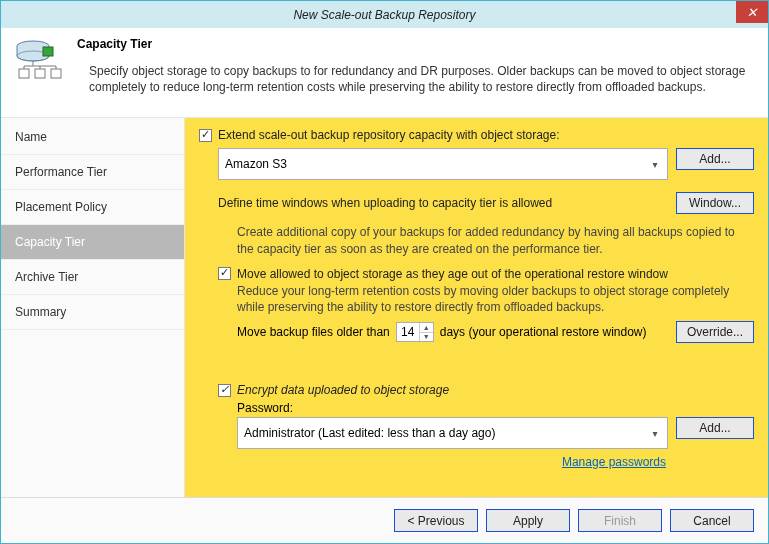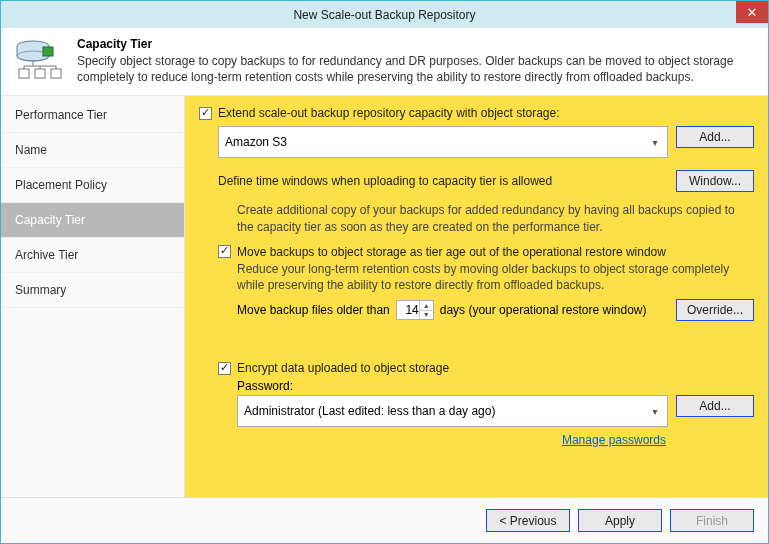--- a/index.html
+++ b/index.html
@@ -19,20 +19,21 @@
     position: relative;
   }
   .titlebar {
     height: 28px;
     background: #cfeaf1;
     display: flex;
     align-items: center;
     justify-content: center;
     position: relative;
     border-bottom: 1px solid #fff;
+    font-style: italic;
   }
   .titlebar-text {
     font-size: 12px;
     color: #222;
   }
   .close-btn {
     position: absolute;
     right: 0;
     top: 0;
     width: 32px;
@@ -54,21 +55,21 @@
     border-bottom: 1px;
     background:#fff;
   }
   .header-icon svg { display:block; }
   .header-text h1 {
     margin: 0 0 2px 0;
     font-size: 12px;
     font-weight: 700;
   }
   .header-text p {
-    margin: 0;
+    margin: 12px;
     font-size: 12px;
     color: #333;
     line-height: 1.35;
   }
   .body {
     display: flex;
     flex: 1;
     min-height: 0;
     background:#fafafa;
     border-top:1px solid #e6e6e6;
@@ -156,21 +157,21 @@
     color: #444;
     line-height: 1.35;
     margin: 2px 0 0 19px;
   }
   .subtle { color:#444; }
   .spinner {
     display:inline-flex; align-items:stretch; height:20px;
     border:1px solid #adadad; background:#fff;
   }
   .spinner input {
-    width:22px; border:none; text-align:right; font-size:12px; padding:0;
+    width:22px; border:none; text-align:center; font-size:12px; padding:0;
     outline:none;
   }
   .spinner .spin {
     width:14px; display:flex; flex-direction:column; border-left:1px solid #ccc;
   }
   .spinner .spin div { flex:1; display:flex; align-items:center; justify-content:center; font-size:7px; color:#555; cursor:pointer; line-height:1;}
   .spinner .spin div:first-child{border-bottom:1px solid #ccc;}
   .link { color:#0066cc; text-decoration:underline; cursor:pointer; }
   .footer {
     height: 46px;
@@ -211,22 +212,22 @@
     </div>
     <div class="header-text">
       <h1>Capacity Tier</h1>
       <p>Specify object storage to copy backups to for redundancy and DR purposes. Older backups can be moved to object storage completely to reduce long-term retention costs while preserving the ability to restore directly from offloaded backups.</p>
     </div>
   </div>
 
   <div class="body">
 
     <div class="nav">
+      <div class="nav-item">Name</div>
       <div class="nav-item">Performance Tier</div>
-      <div class="nav-item">Name</div>
       <div class="nav-item">Placement Policy</div>
       <div class="nav-item active">Capacity Tier</div>
       <div class="nav-item">Archive Tier</div>
       <div class="nav-item">Summary</div>
     </div>
 
     <div class="content">
 
       <div class="row" style="margin-bottom:6px;">
         <span class="chk checked"></span>
@@ -243,40 +244,40 @@
 
       <div class="row" style="margin:0 0 10px 19px; gap:8px;">
         <label class="lbl subtle" style="flex:1;">Define time windows when uploading to capacity tier is allowed</label>
         <div class="btn">Window...</div>
       </div>
 
       <div class="desc" style="margin-left:38px; margin-bottom:10px;">Create additional copy of your backups for added redundancy by having all backups copied to the capacity tier as soon as they are created on the performance tier.</div>
 
       <div class="row" style="margin-left:19px;">
         <span class="chk checked"></span>
-        <label class="lbl">Move backups to object storage as tier age out of the operational restore window</label>
+        <label class="lbl">Move allowed to object storage as they age out of the operational restore window</label>
       </div>
       <div class="desc" style="margin-left:38px;">Reduce your long-term retention costs by moving older backups to object storage completely while preserving the ability to restore directly from offloaded backups.</div>
 
       <div class="row" style="margin:6px 0 0 38px; gap:6px;">
         <span class="lbl">Move backup files older than</span>
         <span class="spinner">
           <input type="text" value="14" style="">
           <span class="spin">
             <div>▲</div>
             <div>▼</div>
           </span>
         </span>
         <span class="lbl" style="flex:1;">days (your operational restore window)</span>
         <div class="btn">Override...</div>
       </div>
 
       <div style="height:40px;"></div>
 
-      <div class="row" style="margin-left:19px;">
+      <div class="row" style="margin-left:19px;font-style:italic;">
         <span class="chk checked"></span>
         <label class="lbl">Encrypt data uploaded to object storage</label>
       </div>
       <div class="lbl" style="margin:4px 0 2px 38px;">Password:</div>
       <div class="row" style="margin-left:38px; gap:8px; align-items:stretch;">
         <div class="select" style="flex:1;">
           <span>Administrator (Last edited: less than a day ago)</span>
           <span class="caret">▾</span>
         </div>
         <div class="btn">Add...</div>
@@ -285,15 +286,16 @@
         <span class="link">Manage passwords</span>
       </div>
 
     </div>
   </div>
 
   <div class="footer">
     <div class="btn">&lt; Previous</div>
     <div class="btn">Apply</div>
     <div class="btn disabled">Finish</div>
+    <div class="btn">Cancel</div>
   </div>
 
 </div>
 
 </body></html>

